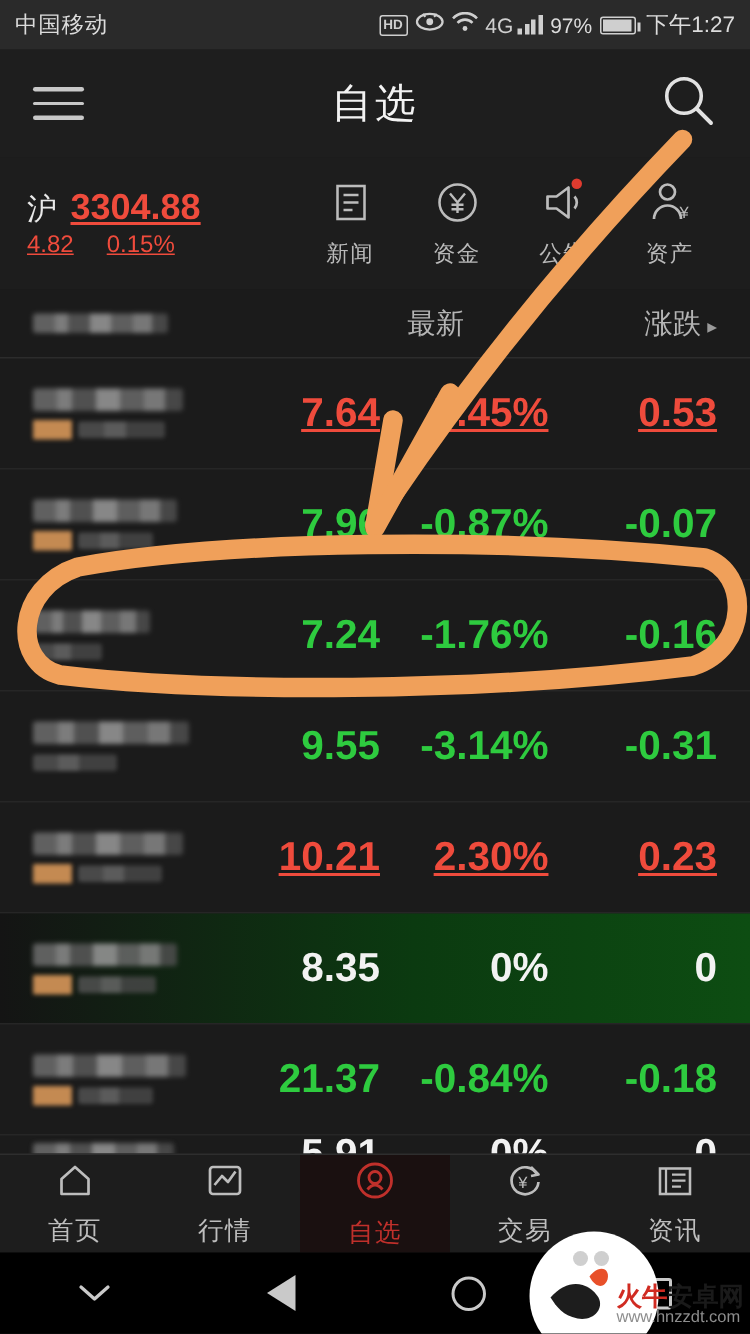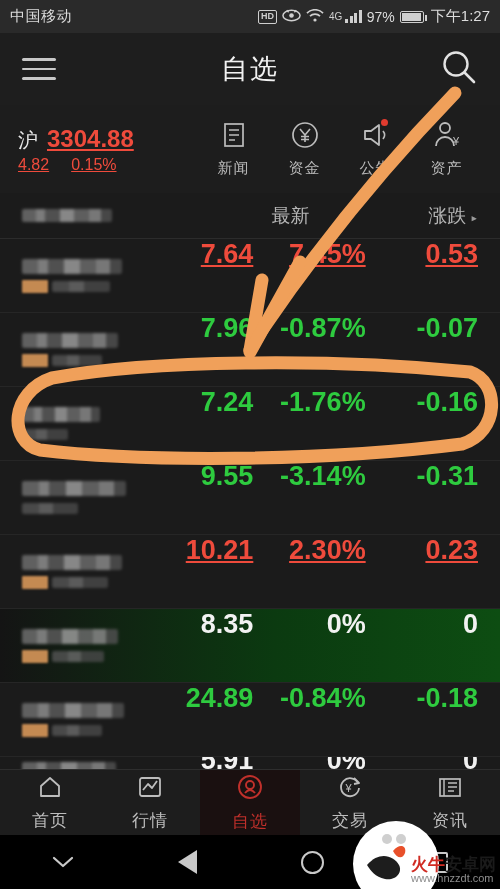--- a/index.html
+++ b/index.html
@@ -28,21 +28,21 @@
     width:24px; height:12px; border:1.5px solid #cfcfcf; border-radius:2px;
     position:relative; display:inline-block;
   }
   .batt::after{content:"";position:absolute;right:-4px;top:3px;width:2px;height:6px;background:#cfcfcf;}
   .batt i{position:absolute;left:1px;top:1px;bottom:1px;width:88%;background:#cfcfcf;display:block;}
   .sb-time { font-size:15px; margin-left:2px; }
   .sig { display:flex; align-items:flex-end; gap:1.5px; height:13px; }
   .sig b { width:3px; background:#cfcfcf; display:block; }
   .sig b:nth-child(1){height:4px}.sig b:nth-child(2){height:7px}
   .sig b:nth-child(3){height:10px}.sig b:nth-child(4){height:13px}
-  .g4 { font-size:10px; vertical-align:super; color:#cfcfcf; margin-right:-2px;}
+  .g4 { font-size:14px; vertical-align:super; color:#cfcfcf; margin-right:-2px;}
 
   
   .appbar {
     height:72px; background:#1e1e1e; display:flex; align-items:center;
     padding:0 22px; position:relative;
   }
   .hamburger { width:34px; cursor:pointer; }
   .hamburger i { display:block; height:2.5px; background:#c8c8c8; margin:7px 0; border-radius:2px; }
   .appbar-title {
     position:absolute; left:0; right:0; text-align:center;
@@ -61,29 +61,29 @@
   .action { display:flex; flex-direction:column; align-items:center; gap:5px; position:relative; }
   .action span.lbl { font-size:15px; color:#b9b9b9; letter-spacing:1px; }
   .reddot {
     position:absolute; right:4px; top:-1px; width:7px; height:7px;
     border-radius:50%; background:#e03b2f;
   }
 
   
   .thead {
     height:46px; display:flex; align-items:center; background:#1b1b1b;
-    border-bottom:1px solid #2c2c2c; font-size:19px; color:#b4b4b4;font-family:Liberation Mono, monospace;
+    border-bottom:1px solid #2c2c2c; font-size:19px; color:#b4b4b4;
   }
   .col-name { width:145px; padding-left:22px; }
   .col-num  { flex:1; text-align:right; padding-right:4px; }
   .col-num:last-child { padding-right:22px; }
   .thead .col-num:last-child::after { content:"\25B8"; font-size:13px; margin-left:4px; color:#9a9a9a; }
 
   .row {
-    height:74px; display:flex; 
+    height:74px; display:flex; align-items:center;
     border-bottom:1px solid #262626; position:relative;
   }
   .row .col-name { display:flex; flex-direction:column; gap:6px; justify-content:center; height:100%; }
   .row .col-num { font-size:27px; font-weight:bold; }
   .blur-name {
     height:15px; border-radius:2px;
     background:
       linear-gradient(90deg,#6d6d6d 0 16%,#8d8d8d 16% 26%,#5a5a5a 26% 42%,#9a9a9a 42% 58%,#6a6a6a 58% 74%,#888 74% 88%,#4f4f4f 88% 100%);
     filter:blur(1.6px); opacity:.85;
   }
@@ -339,21 +339,21 @@
     </div>
 
     <div class="row">
       <div class="col-name">
         <div class="blur-name" style="width:102px;"></div>
         <div class="blur-sub">
             <span class="tag"></span>
             <span class="blur-code" style="width:50px;"></span>
           </div>
       </div>
-      <div class="col-num down">24.89</div>
+      <div class="col-num down">21.37</div>
       <div class="col-num down">-0.84%</div>
       <div class="col-num down">-0.18</div>
     </div>
 
     <div class="row partial">
       <div class="col-name">
         <div class="blur-name" style="width:94px;"></div>
       </div>
       <div class="col-num flat">5.91</div>
       <div class="col-num flat">0%</div>

